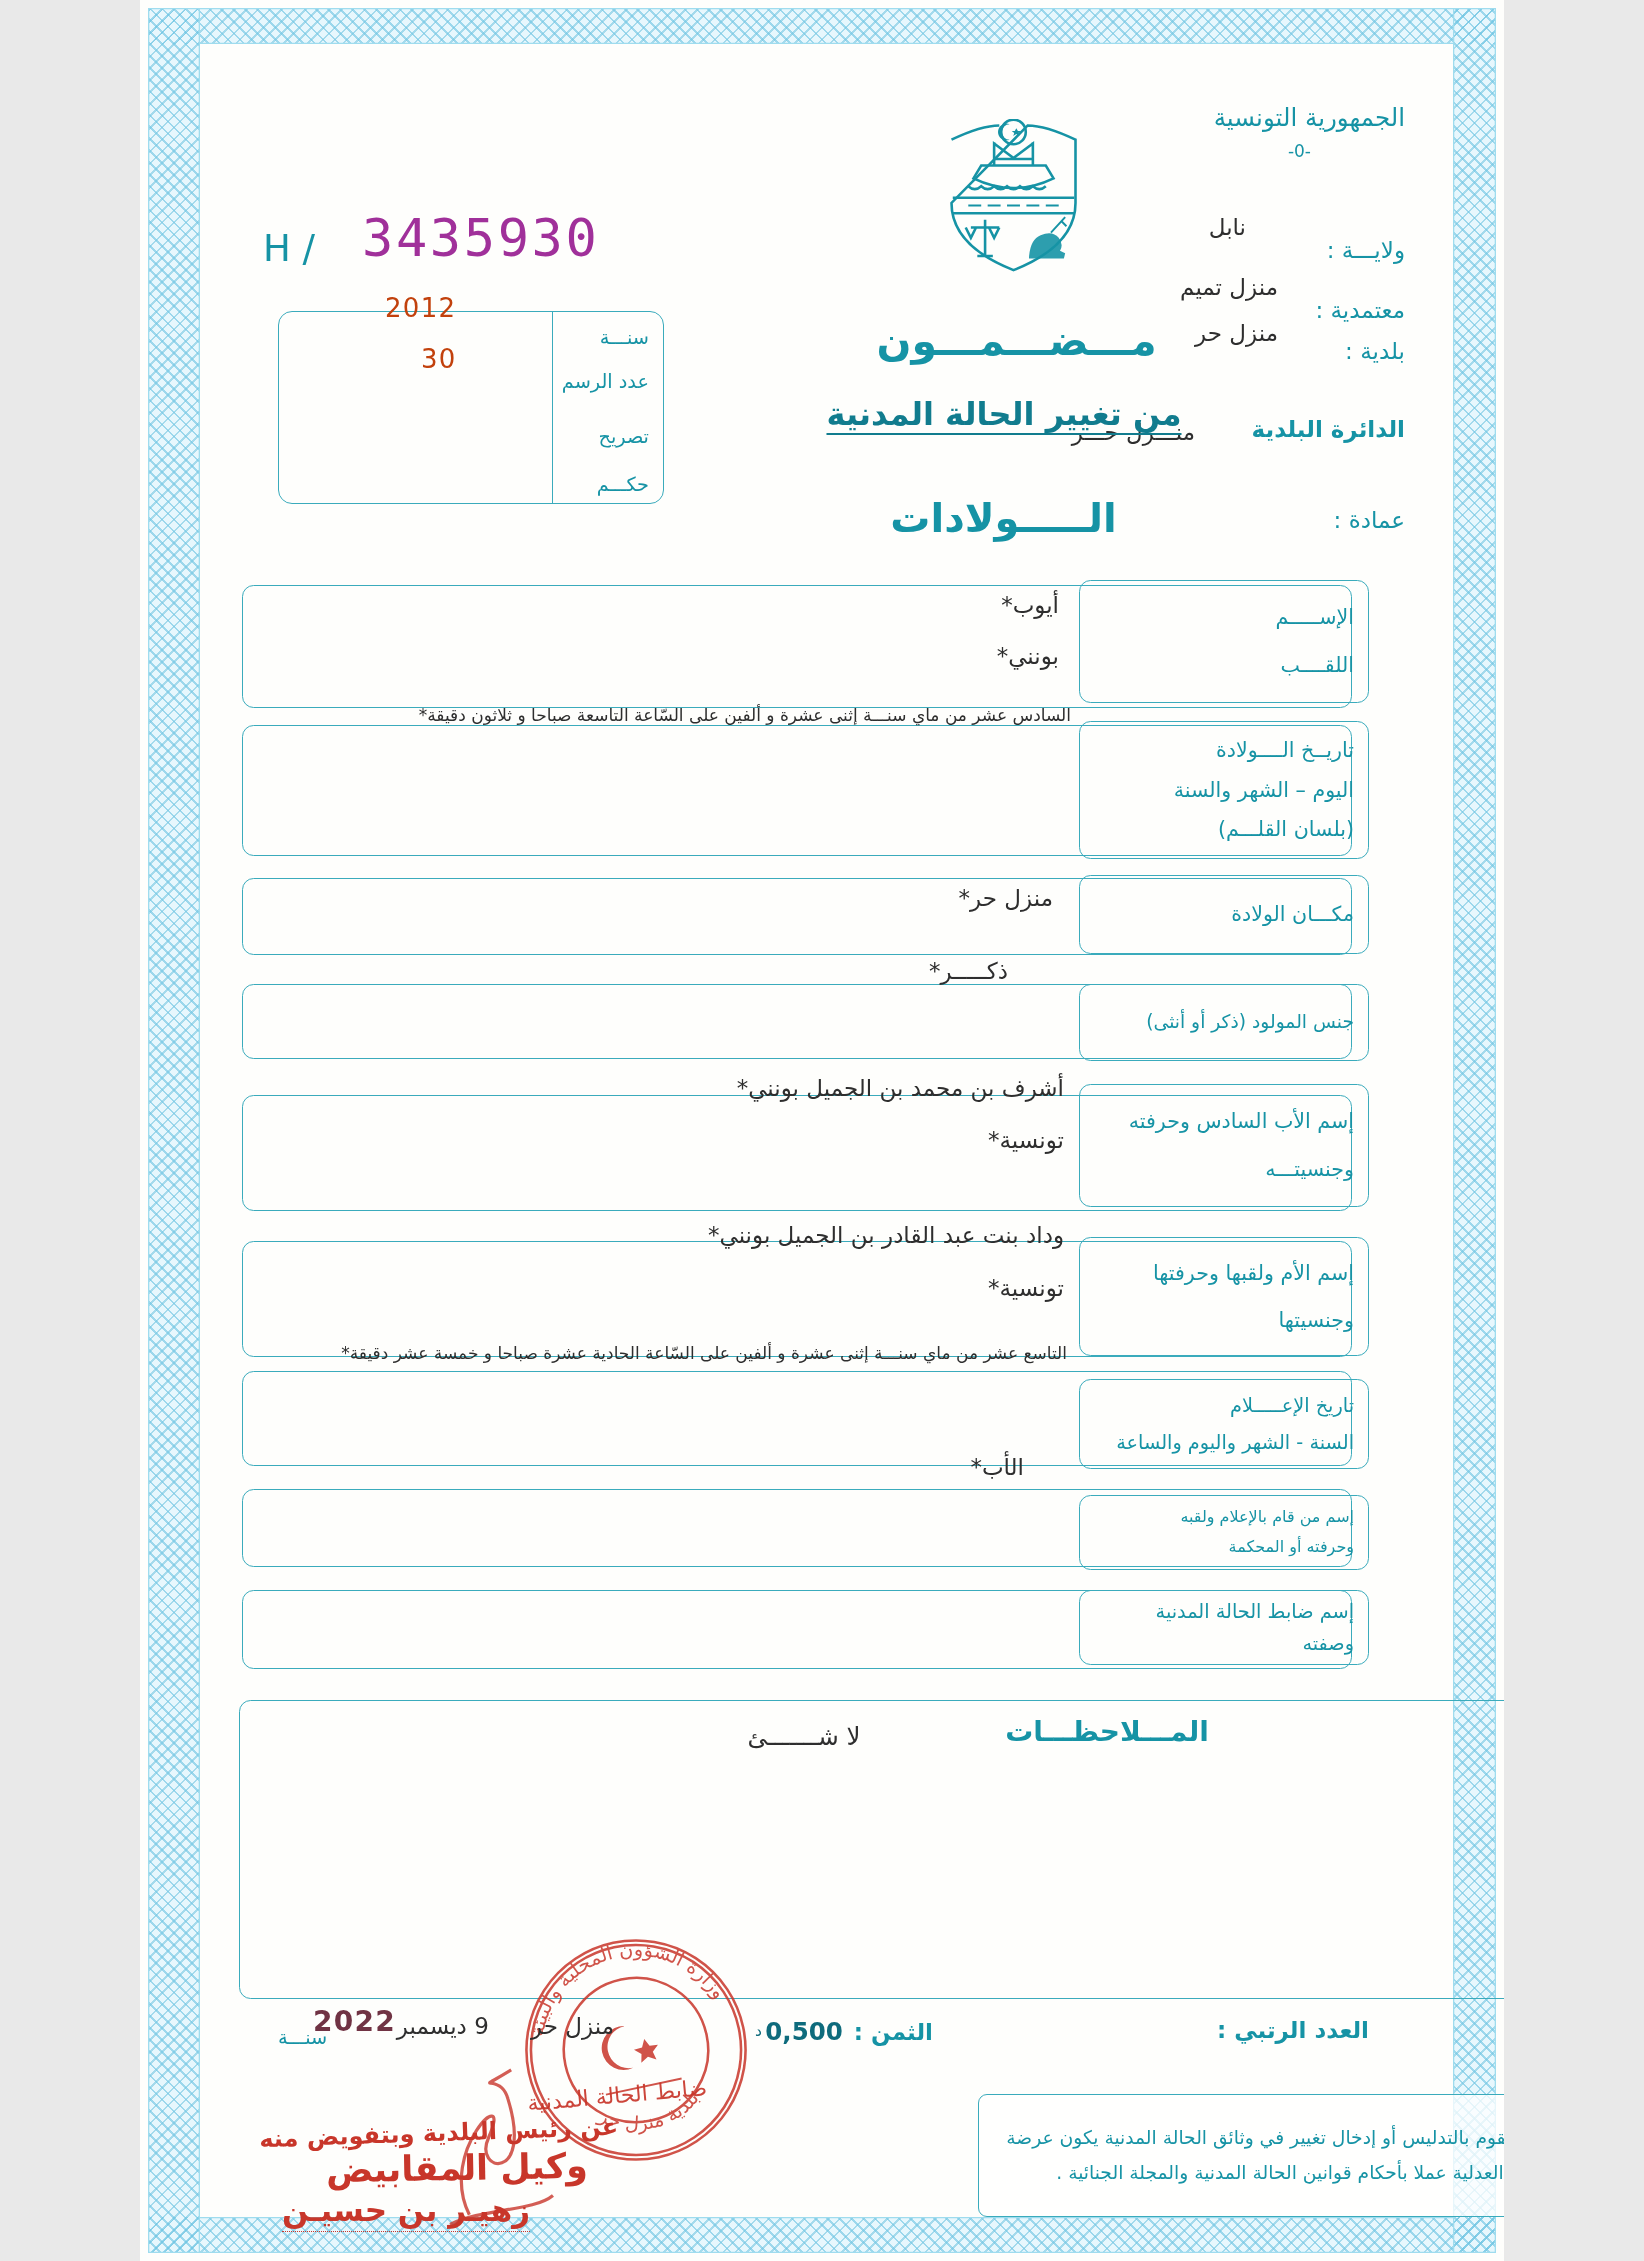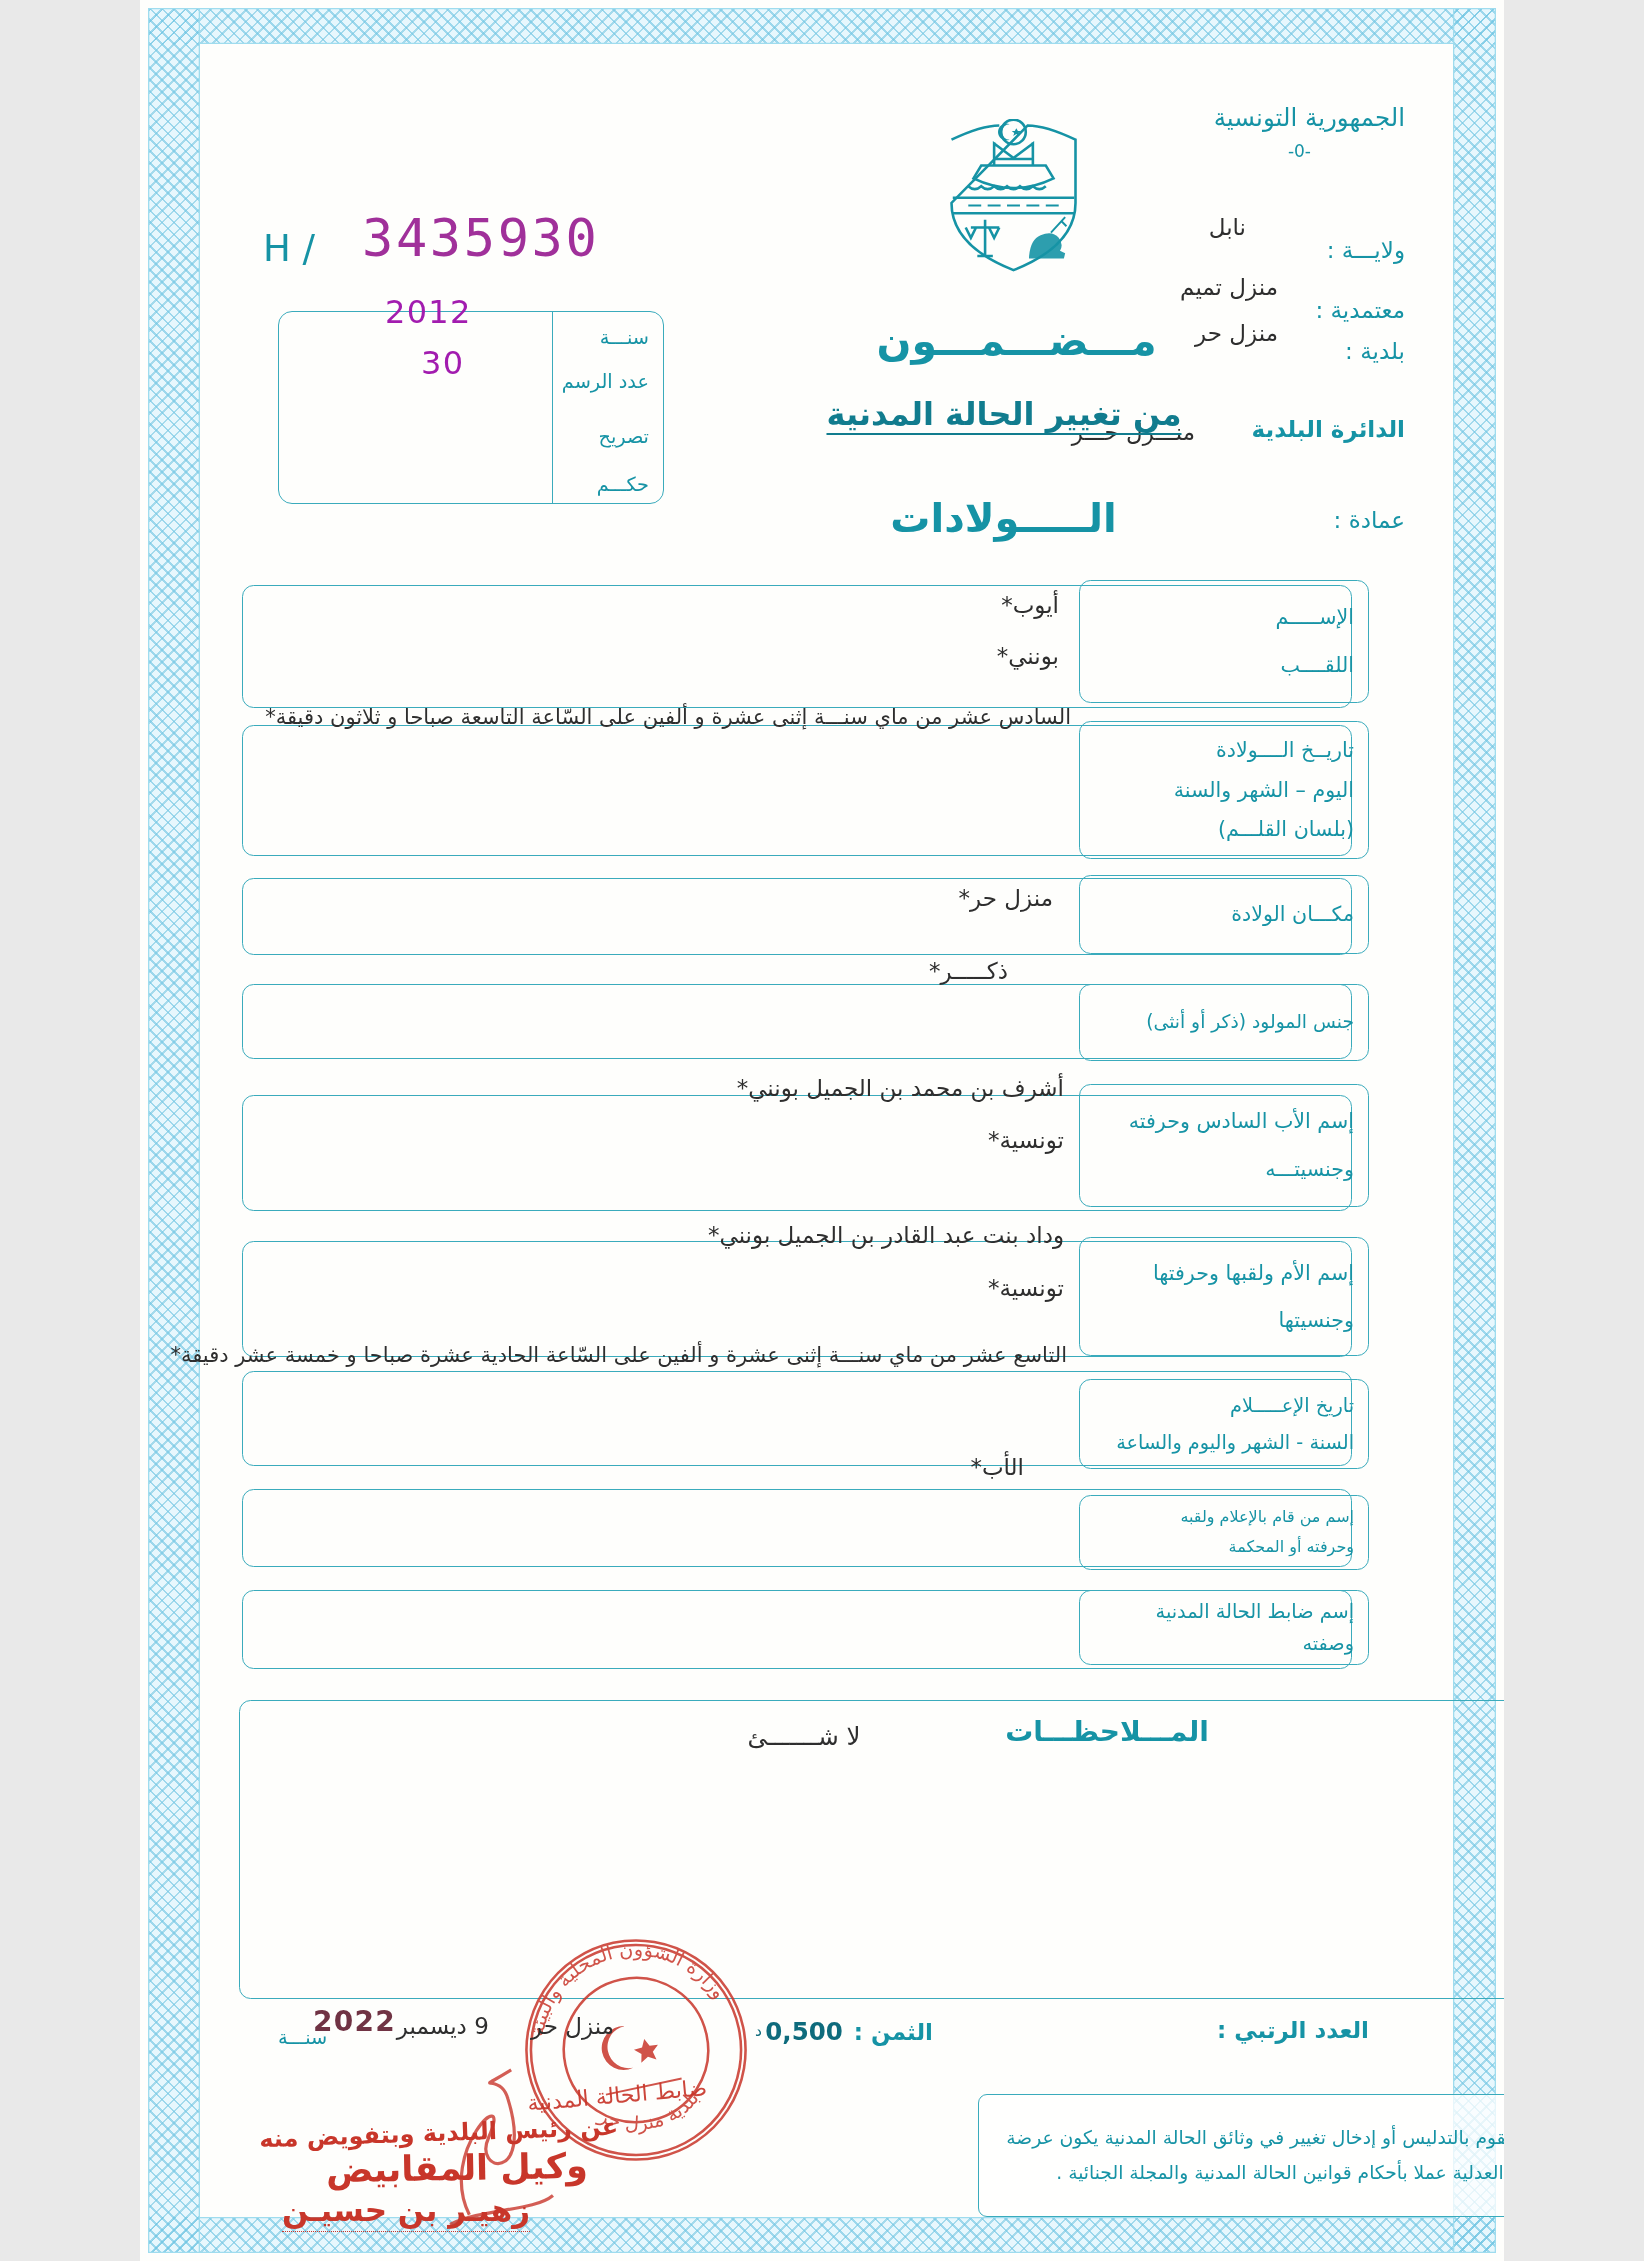--- a/index.html
+++ b/index.html
@@ -28,37 +28,37 @@
 
   .admin-label{position:absolute;right:99px;color:#1693a5;font-size:23px;direction:rtl;white-space:nowrap;z-index:1;}
   .admin-value{position:absolute;font-size:23px;color:#2e2e2e;direction:rtl;white-space:nowrap;z-index:1;letter-spacing:0.6px;}
 
   .refbox{
     position:absolute;left:138px;top:311px;width:384px;height:191px;
     border:1.9px solid #3aabbc;border-radius:14px;z-index:1;
   }
   .refbox .divider{position:absolute;left:273px;top:0;bottom:0;width:0;border-left:1.9px solid #3aabbc;}
   .refbox .rlabel{position:absolute;right:14px;color:#1693a5;font-size:19.3px;direction:rtl;white-space:nowrap;}
-  .refbox .rvalue{position:absolute;color:#a21caf;font-size:32px;letter-spacing:1.3px;}
+  .refbox .rvalue{position:absolute;color:#c2410c;font-size:26px;letter-spacing:1.3px;}
 
   .title-line{position:absolute;text-align:center;direction:rtl;white-space:nowrap;z-index:1;}
 
   .lbox{
     position:absolute;right:135px;width:290px;z-index:1;
     border:1.9px solid #3aabbc;border-radius:11.6px;box-sizing:border-box;
     display:flex;flex-direction:column;justify-content:space-evenly;
     padding:2.6px 14px;direction:rtl;text-align:right;
     color:#1693a5;font-size:20.6px;line-height:1.4;
   }
   .vbox{
     position:absolute;left:102px;width:1110px;z-index:1;
     border:1.9px solid #3aabbc;border-radius:11.6px;box-sizing:border-box;background:transparent;
   }
   .fval{position:absolute;direction:rtl;white-space:nowrap;color:#2e2e2e;font-size:23px;letter-spacing:0.6px;z-index:2;}
-  .line-val{position:absolute;direction:rtl;white-space:nowrap;color:#2e2e2e;font-size:21px;letter-spacing:0.3px;z-index:2;}
+  .line-val{position:absolute;direction:rtl;white-space:nowrap;color:#2e2e2e;font-size:17px;letter-spacing:0.3px;z-index:2;}
 
   .notes-box{
     position:absolute;left:99px;top:1700px;width:1410px;height:299px;z-index:1;
     border:1.9px solid #3aabbc;border-radius:11.6px;box-sizing:border-box;
   }
 
   .notice-box{
     position:absolute;left:838px;top:2094px;width:671px;height:123px;z-index:2;
     border:1.9px solid #3aabbc;border-radius:9px;box-sizing:border-box;
     display:flex;flex-direction:column;justify-content:center;gap:6.4px;

